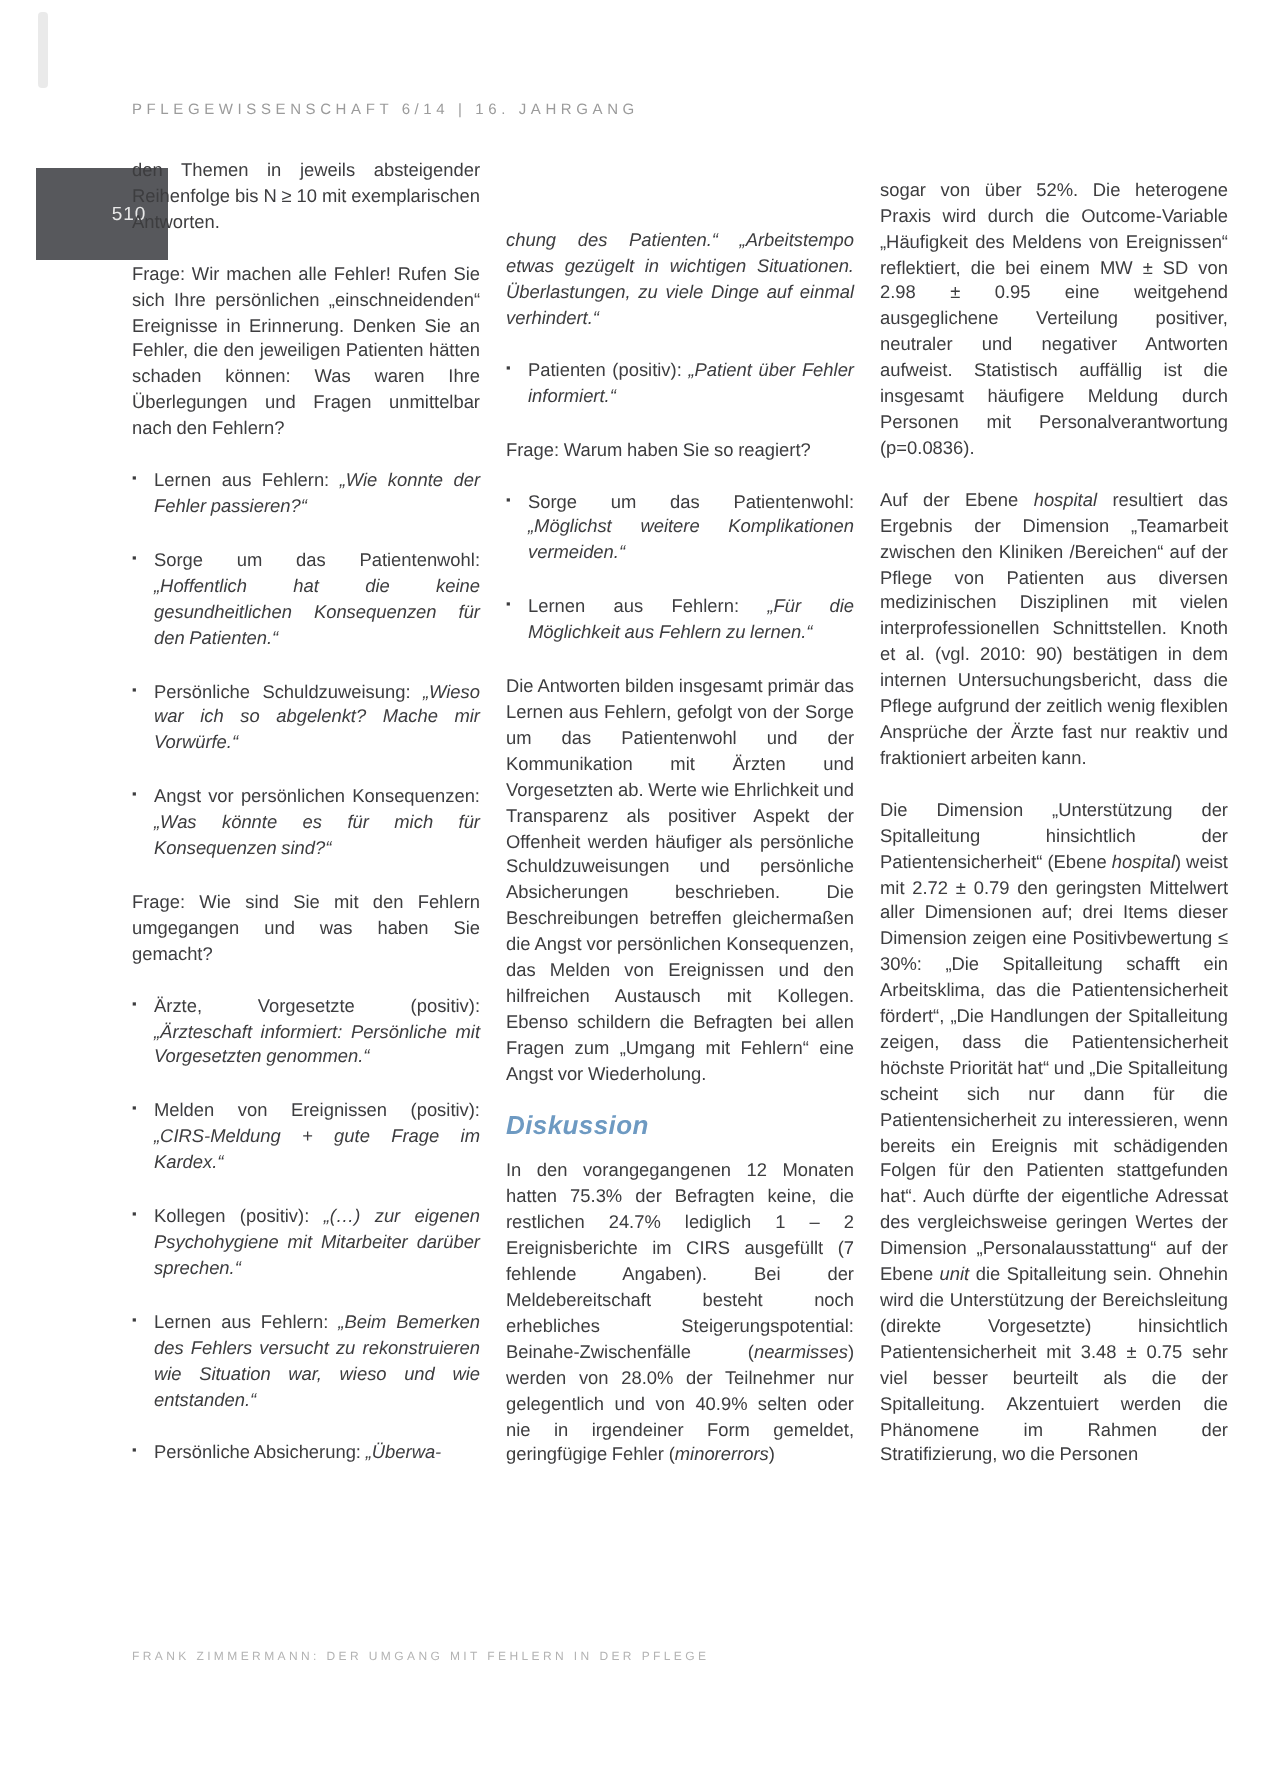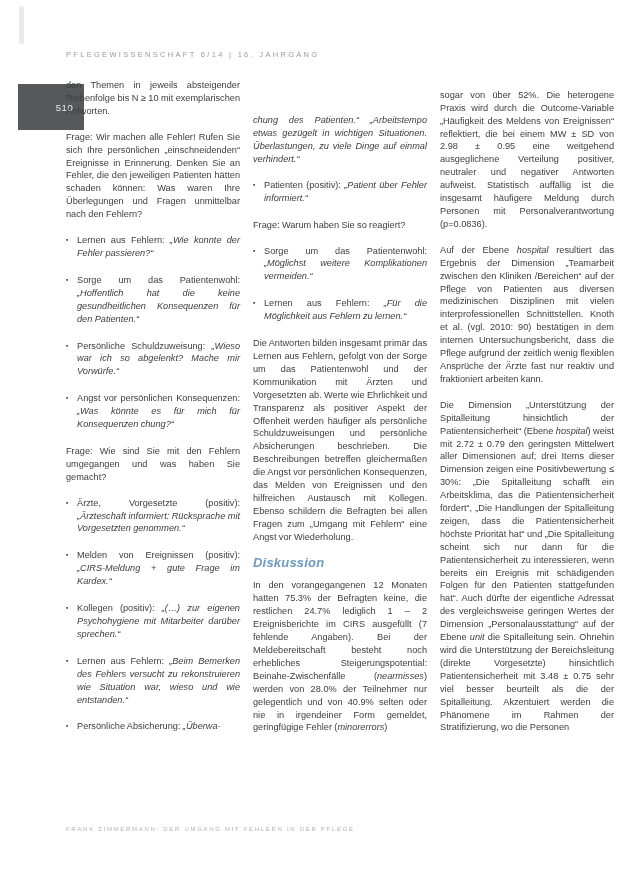--- a/index.html
+++ b/index.html
@@ -97,26 +97,26 @@
         <div class="bullet">
           <span class="marker">▪</span>
           <span class="btext"><span>Sorge um das Patientenwohl: </span><span class="it">„Hoffentlich hat die keine gesundheitlichen Konsequenzen für den Patienten.“</span></span>
         </div>
         <div class="bullet">
           <span class="marker">▪</span>
           <span class="btext"><span>Persönliche Schuldzuweisung: </span><span class="it">„Wieso war ich so abgelenkt? Mache mir Vorwürfe.“</span></span>
         </div>
         <div class="bullet">
           <span class="marker">▪</span>
-          <span class="btext"><span>Angst vor persönlichen Konsequenzen: </span><span class="it">„Was könnte es für mich für Konsequenzen chung?“</span></span>
+          <span class="btext"><span>Angst vor persönlichen Konsequenzen: </span><span class="it">„Was könnte es für mich für Konsequenzen sind?“</span></span>
         </div>
         <p><span>Frage: Wie sind Sie mit den Fehlern umgegangen und was haben Sie gemacht?</span></p>
         <div class="bullet">
           <span class="marker">▪</span>
-          <span class="btext"><span>Ärzte, Vorgesetzte (positiv): </span><span class="it">„Ärzteschaft informiert: Rücksprache mit Vorgesetzten genommen.“</span></span>
+          <span class="btext"><span>Ärzte, Vorgesetzte (positiv): </span><span class="it">„Ärzteschaft informiert: Persönliche mit Vorgesetzten genommen.“</span></span>
         </div>
         <div class="bullet">
           <span class="marker">▪</span>
           <span class="btext"><span>Melden von Ereignissen (positiv): </span><span class="it">„CIRS-Meldung + gute Frage im Kardex.“</span></span>
         </div>
         <div class="bullet">
           <span class="marker">▪</span>
           <span class="btext"><span>Kollegen (positiv): </span><span class="it">„(…) zur eigenen Psychohygiene mit Mitarbeiter darüber sprechen.“</span></span>
         </div>
         <div class="bullet">

